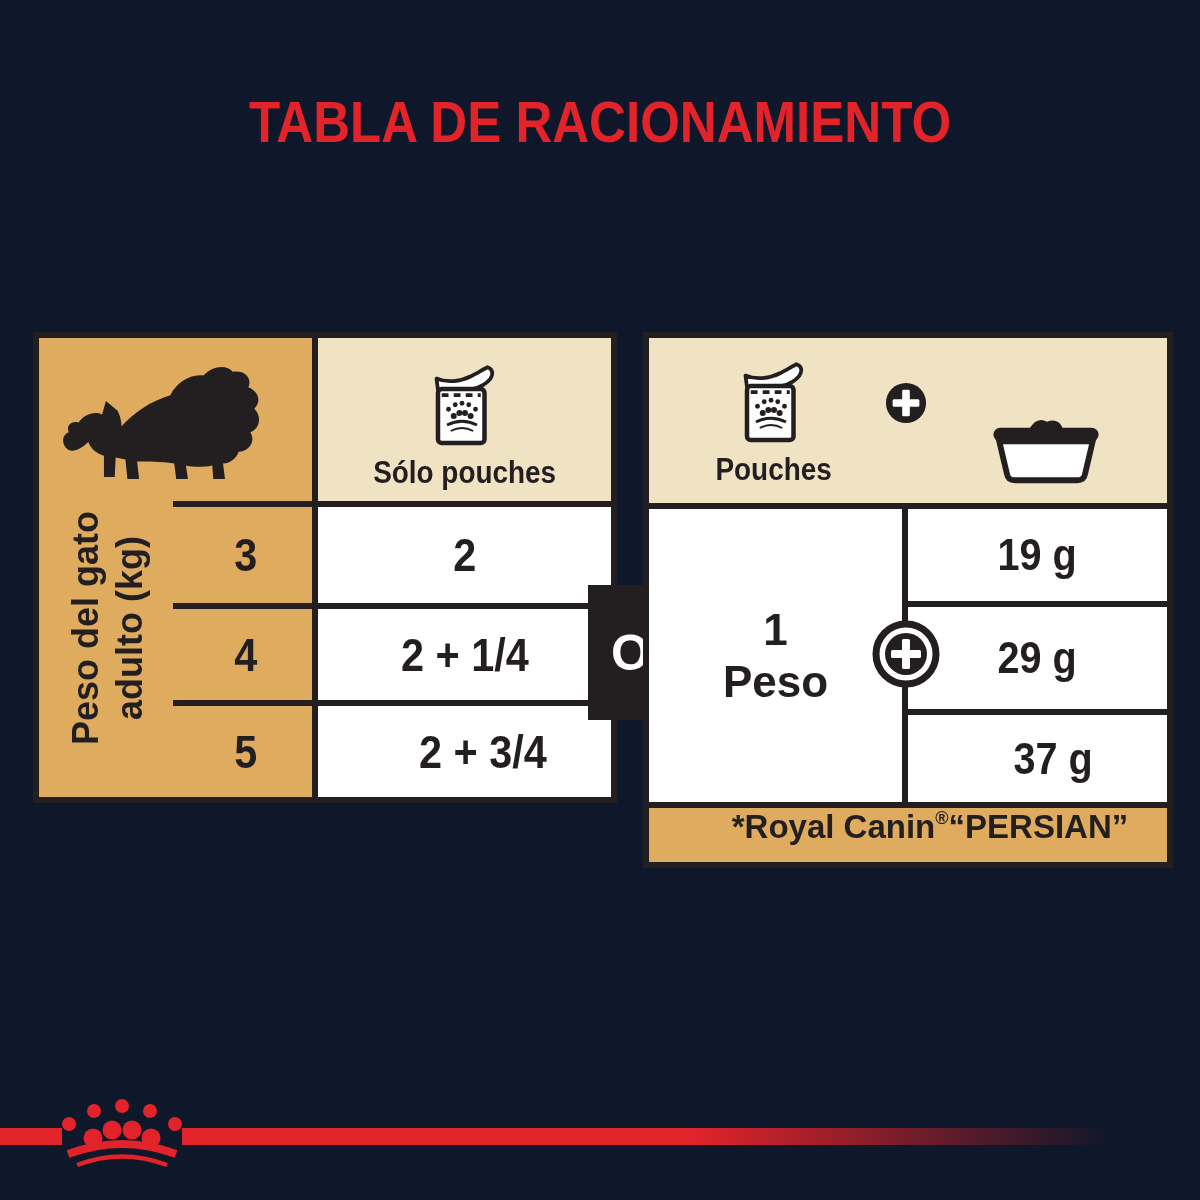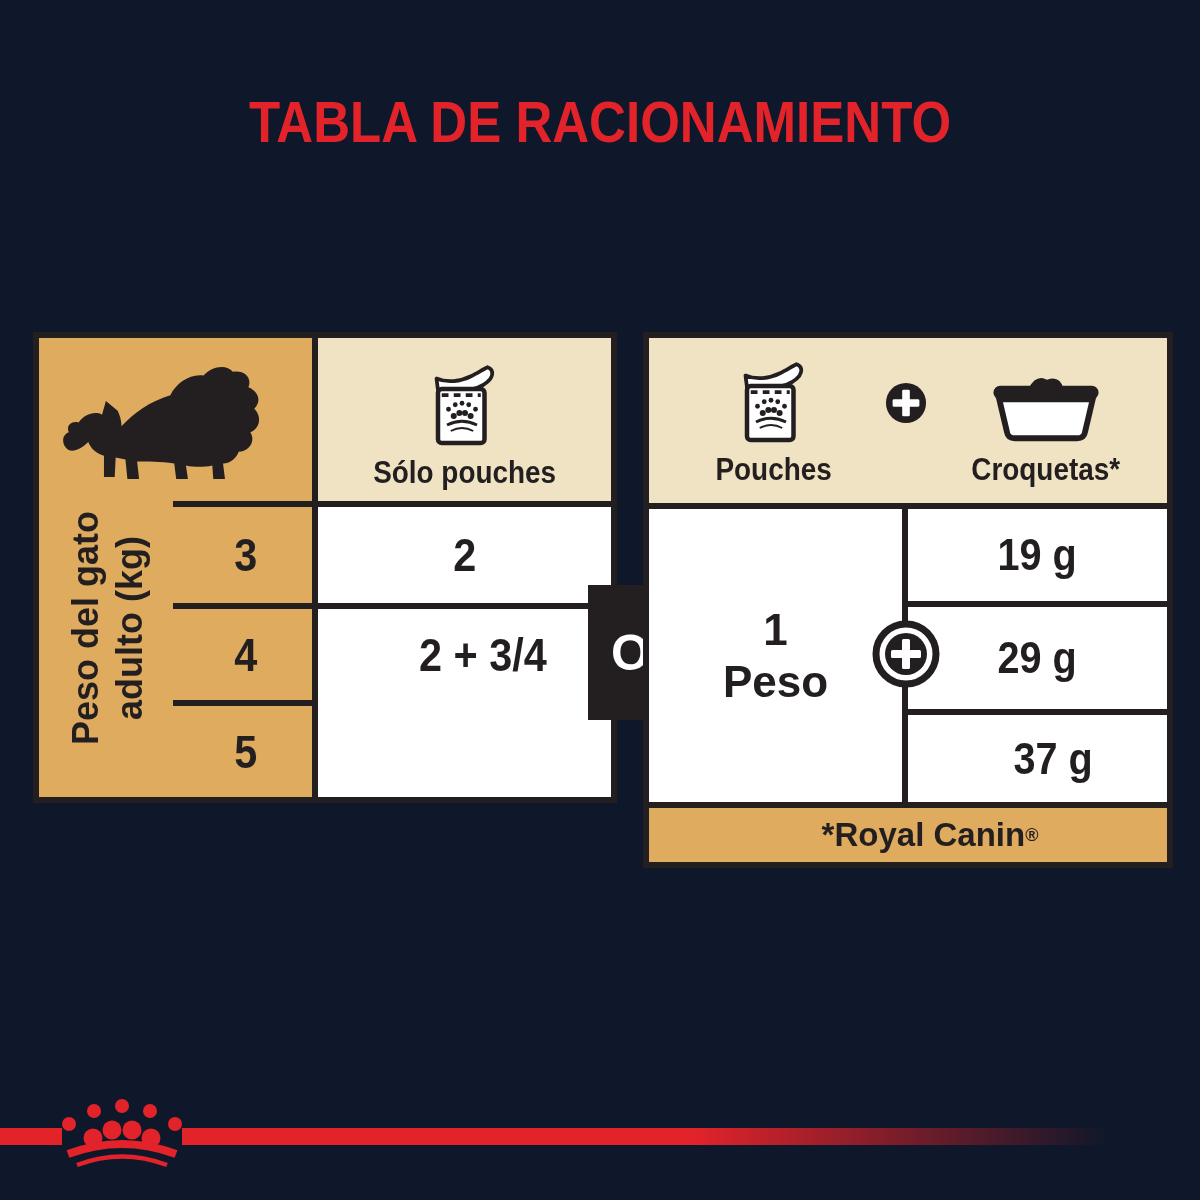--- a/index.html
+++ b/index.html
@@ -38,21 +38,21 @@
           align-items:center;justify-content:flex-end;padding-bottom:10px;box-sizing:border-box;}
   .rbody{height:299px;border-top:6px solid #231F20;box-sizing:border-box;
          display:flex;position:relative;}
   .pouchcell{width:259px;border-right:6px solid #231F20;box-sizing:border-box;
              display:flex;flex-direction:column;align-items:center;justify-content:center;
              font-size:44px;font-weight:bold;line-height:52px;}
   .gramscol{flex:1;display:flex;flex-direction:column;}
   .gram{display:flex;align-items:center;justify-content:center;
         font-size:44px;font-weight:bold;box-sizing:border-box;}
   .rfooter{height:67px;border-top:6px solid #231F20;box-sizing:border-box;background:#DFAB5F;
-           display:flex;align-items:center;justify-content:center;
+           display:flex;align-items:flex-start;justify-content:center;
            font-size:33px;font-weight:bold;white-space:nowrap;padding-left:44px;}
   .rfooter sup{font-size:18px;vertical-align:super;}
   
   .band-l{left:0;top:1128px;width:62px;height:17px;background:#E2232A;}
   .band-r{left:182px;top:1128px;width:928px;height:17px;
           background:linear-gradient(90deg,#E2232A 0%,#E2232A 55%,rgba(226,35,42,0) 100%);}
 </style>
 </head>
 <body>
 
@@ -111,20 +111,23 @@
               <circle cx="51.5" cy="66" r="4"></circle>
           </g>
           <path d="M20,78 Q40,68 60,78" fill="none" stroke="#231F20" stroke-width="4"></path>
           <path d="M25,86 Q40,78 55,86" fill="none" stroke="#231F20" stroke-width="2.5"></path>
         </svg>
         <div class="hlabel">
           <span class="cond">Sólo pouches</span></div>
       </div>
       <div class="lrow" style="height:102px;">
         <span class="cond">2</span>
+        </div>
+      <div class="lrow" style="height:97px;">
+        <span class="cond">2 + 1/4</span>
         </div>
       <div class="lrow" style="height:97px;padding-left:36px;">
         <span class="cond">2 + 3/4</span>
         </div>
     </div>
   </div>
 
   <div class="abs orbox">
     <span>O</span>
   </div>
@@ -157,22 +160,20 @@
         <circle cx="22" cy="22" r="21" fill="#231F20"></circle>
         <rect x="8" y="18" width="28" height="8" rx="1.5" fill="#fff"></rect>
         <rect x="18" y="8" width="8" height="28" rx="1.5" fill="#fff"></rect>
       </svg>
       <div class="hblock" style="left:276px;width:242px;">
         <svg width="118" height="74" viewBox="0 0 120 76">
           <path d="M42,17 Q50,2 61,8 Q74,3 78,17 Z" fill="#231F20"></path>
           <rect x="6" y="14" width="108" height="14" rx="7" fill="#231F20"></rect>
           <path d="M12,28 L20,62 Q21,68 28,68 L92,68 Q99,68 100,62 L108,28 Z" fill="#fff" stroke="#231F20" stroke-width="6"></path>
         </svg>
-        <div class="hlabel">
-          <span class="cond">Croquetas*</span></div>
       </div>
     </div>
     <div class="rbody">
       <div class="pouchcell">
         <div>1</div>
         <div>Peso</div>
       </div>
       <div class="gramscol">
         <div class="gram" style="height:96px;text-align:right;">
           <span class="cond">19 g</span>
@@ -187,20 +188,21 @@
       <svg class="abs" style="left:220px;top:108px;" width="74" height="74" viewBox="0 0 74 74">
         <circle cx="37" cy="37" r="30" fill="#fff" stroke="#231F20" stroke-width="7"></circle>
         <circle cx="37" cy="37" r="21" fill="#231F20"></circle>
         <rect x="22" y="33" width="30" height="8" rx="1.5" fill="#fff"></rect>
         <rect x="33" y="22" width="8" height="30" rx="1.5" fill="#fff"></rect>
       </svg>
     </div>
     <div class="rfooter">
       <span>*Royal Canin</span>
         <sup>®</sup>
+        <span> “PERSIAN”</span>
     </div>
   </div>
 
   <div class="abs band-l"></div>
   <div class="abs band-r"></div>
   <svg class="abs" style="left:56px;top:1096px;" width="132" height="72" viewBox="0 0 132 72">
     <g fill="#E2232A">
       <circle cx="13" cy="28" r="7"></circle>
         <circle cx="38" cy="15" r="7"></circle>
         <circle cx="66" cy="10" r="7"></circle>

